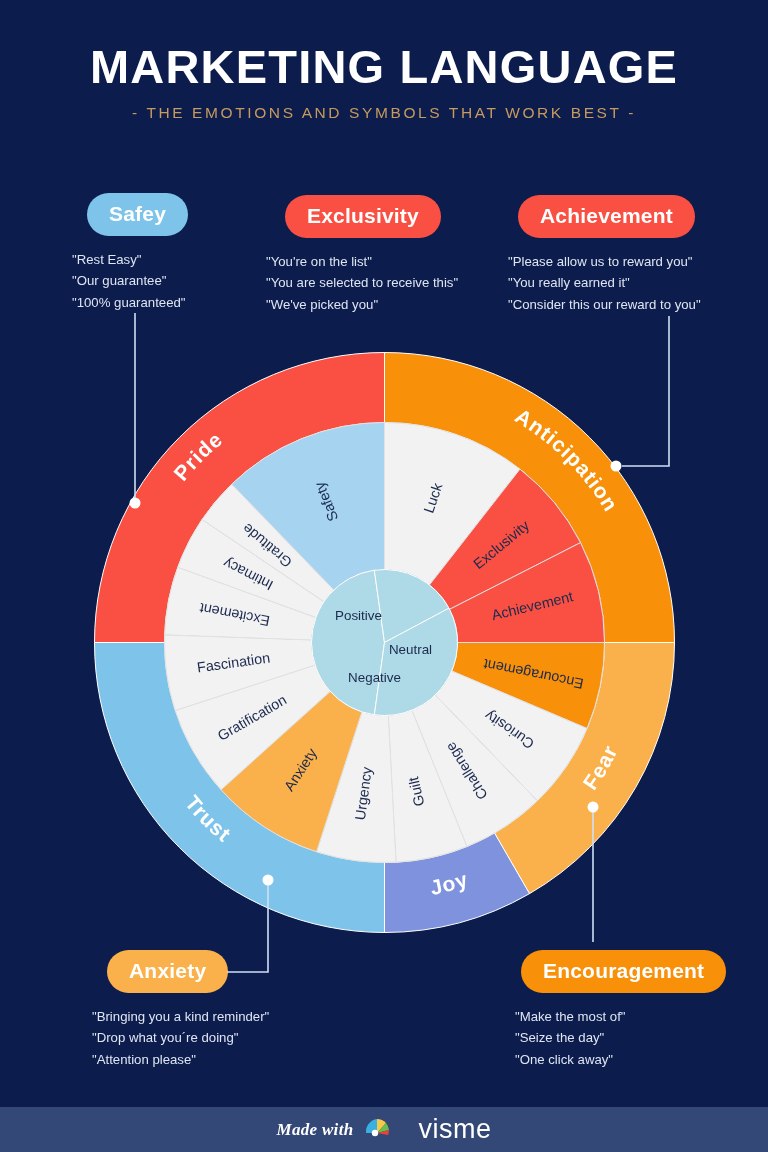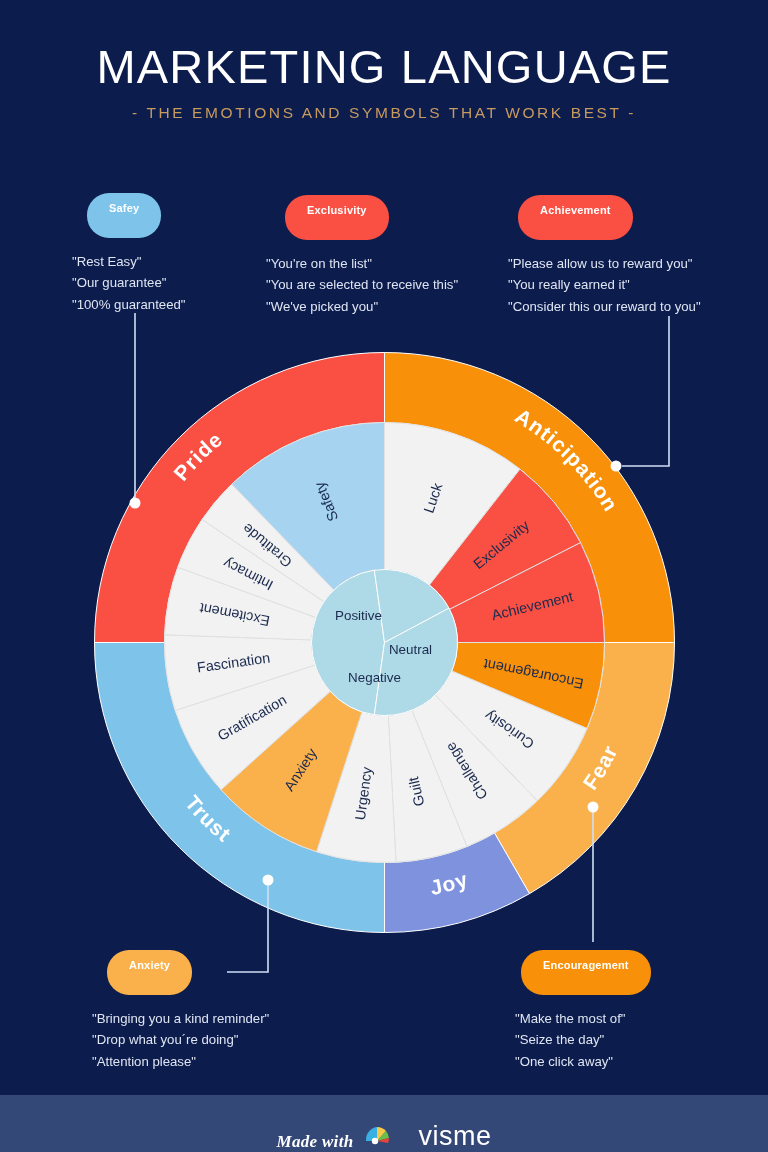--- a/index.html
+++ b/index.html
@@ -9,34 +9,34 @@
     font-family:"Liberation Sans", sans-serif;
     background:#0c1c4d;
   }
   #page {
     position:absolute; inset:0; background:#0c1c4d;
   }
 
   
   .header { position:absolute; left:0; top:42px; width:100%; text-align:center; }
   .title {
-    font-size:47px; font-weight:normal; color:#ffffff;
+    font-size:47px; font-weight:bold; color:#ffffff;
     letter-spacing:1.2px; line-height:1.05;
   }
   .subtitle {
     margin-top:13px; font-size:15.5px; color:#c79a5e;
     letter-spacing:2.6px; font-weight:400;
   }
 
   
   .callout { position:absolute; }
   .pill {
     display:inline-block; border-radius:22px;
-    padding:9px 22px 24px; color:#ffffff;
-    font-size:11px; font-weight:bold; letter-spacing:.2px;
+    padding:9px 22px 10px; color:#ffffff;
+    font-size:21px; font-weight:bold; letter-spacing:.2px;
     white-space:nowrap;
   }
   .pill.safety       { background:#7ec4ea; }
   .pill.exclusivity  { background:#fa5043; }
   .pill.achievement  { background:#fa5043; }
   .pill.anxiety      { background:#fbb14b; }
   .pill.encouragement{ background:#f89009; }
   .lines {
     margin-top:13px; font-size:13.2px; line-height:1.62;
     color:#dfe5f2; white-space:nowrap;
@@ -68,22 +68,22 @@
     font-family:"Liberation Sans", sans-serif;
     fill:#1b2a4e; font-size:13.4px;
   }
 
   
   .conn { position:absolute; pointer-events:none; }
   .conn svg { display:block; overflow:visible; }
 
   
   .footer {
-    position:absolute; left:0; bottom:0; width:100%; height:57px;
-    background:#334876; display:flex; align-items:flex-end; justify-content:center;
+    position:absolute; left:0; bottom:0; width:100%; height:45px;
+    background:#334876; display:flex; align-items:center; justify-content:center;
   }
   .made {
     color:#ffffff; font-size:17px; font-style:italic;
     font-family:"Liberation Serif", serif; font-weight:bold;
     letter-spacing:.3px; margin-right:11px;
   }
   .visme-word {
     color:#ffffff; font-size:27px; letter-spacing:.5px;
     font-family:"Liberation Sans", sans-serif; margin-left:24px;
   }

